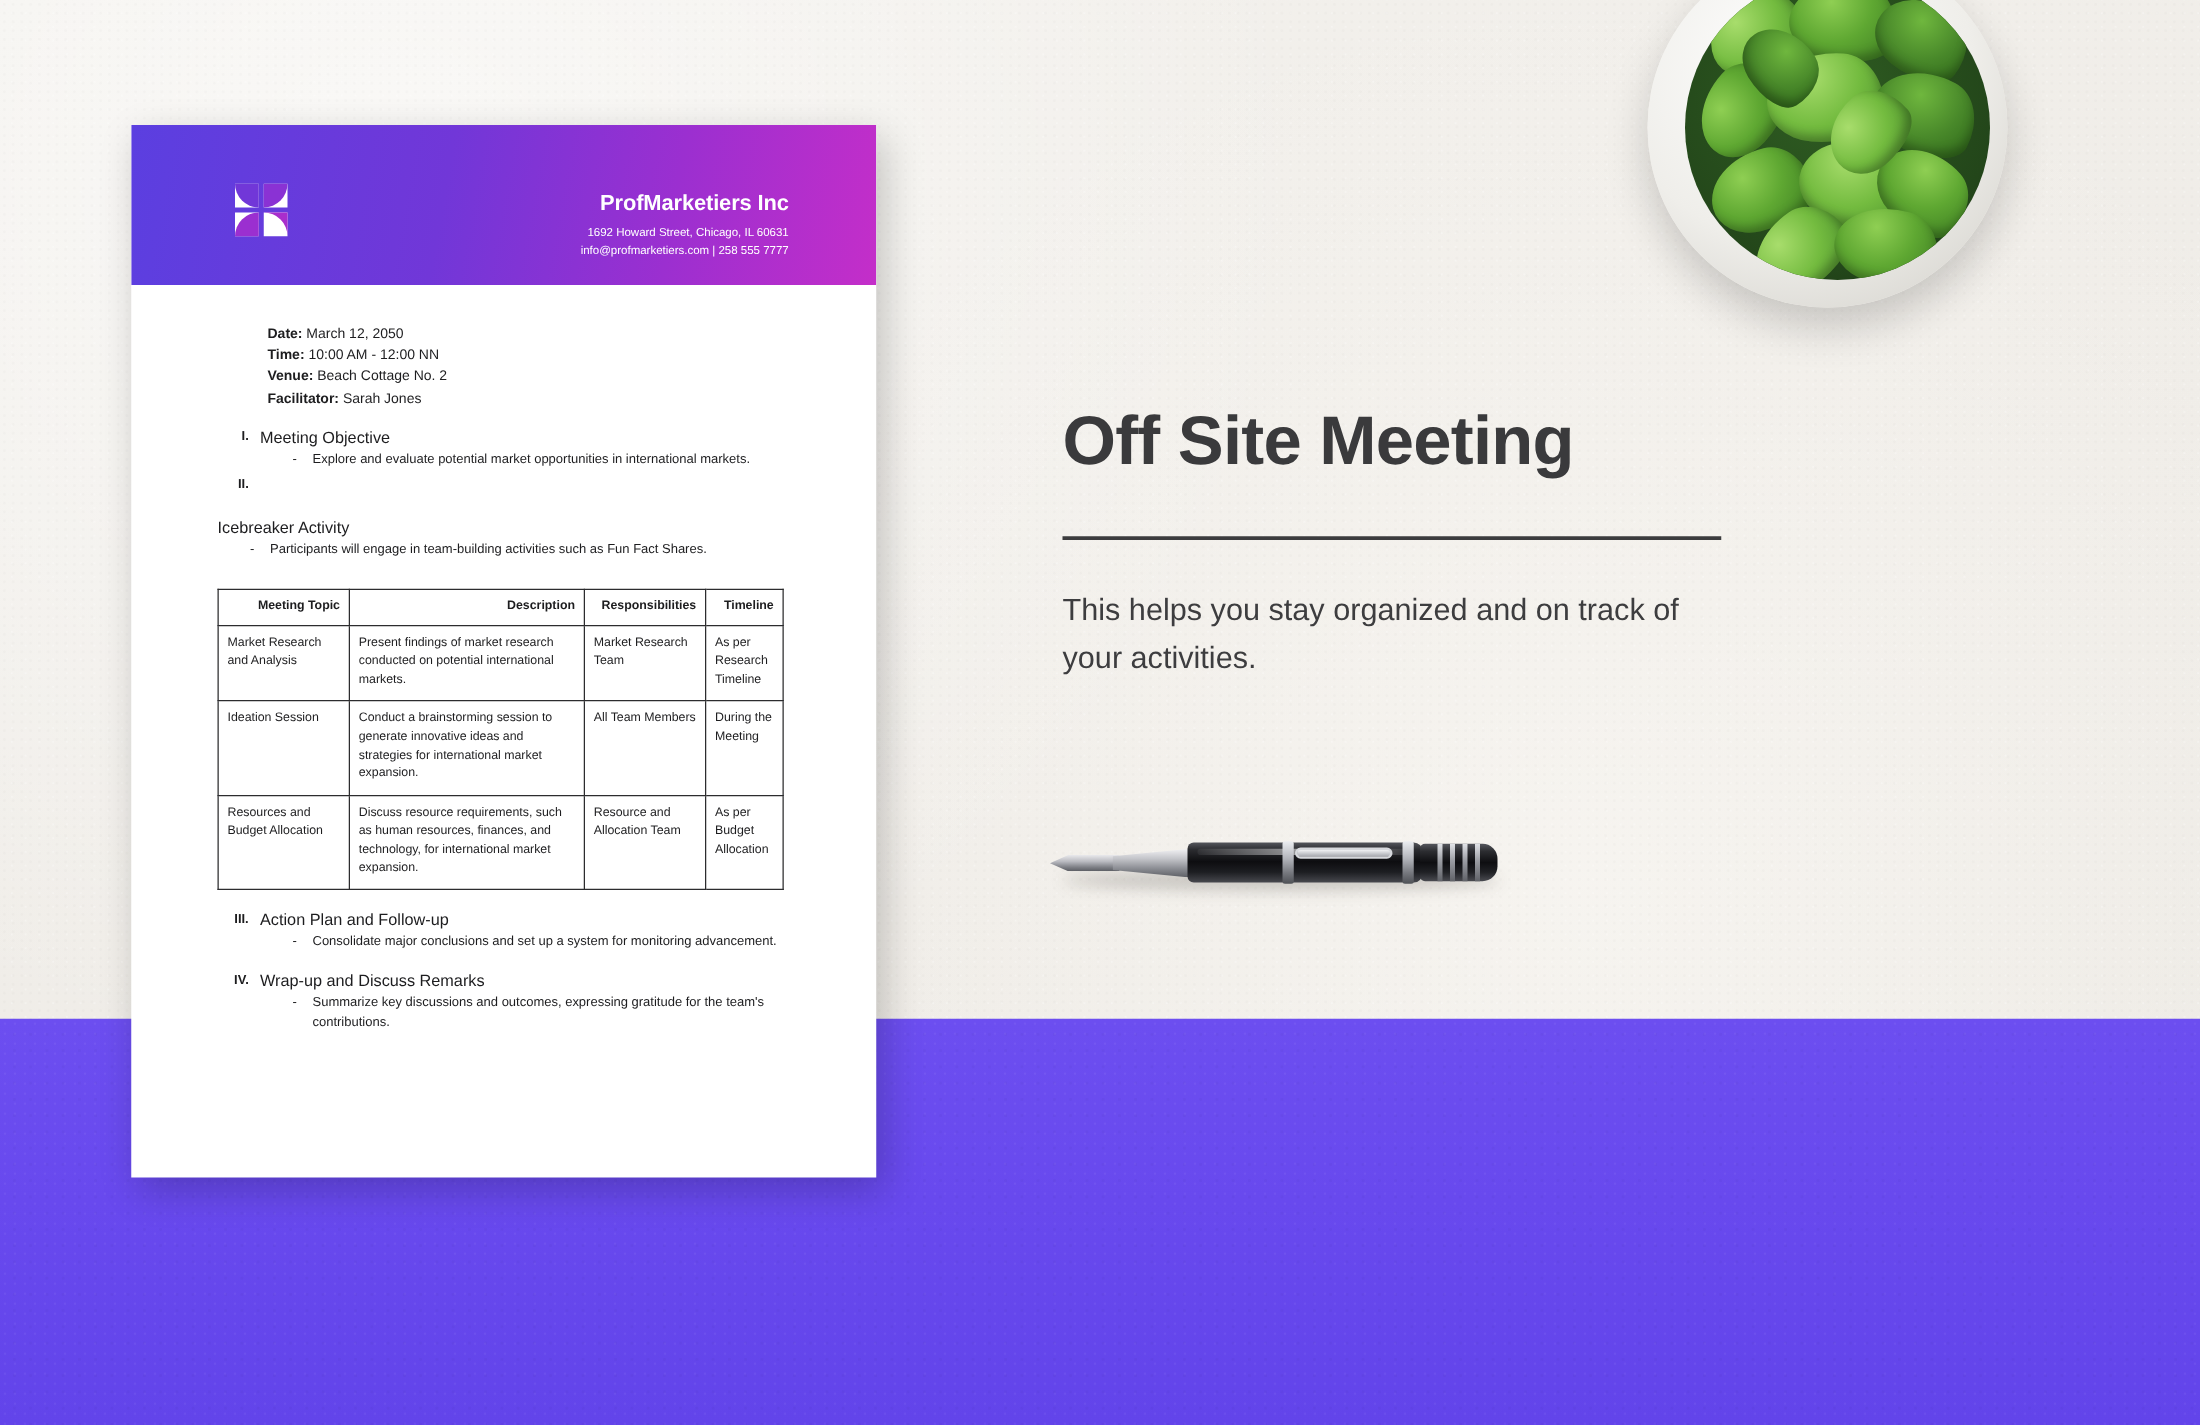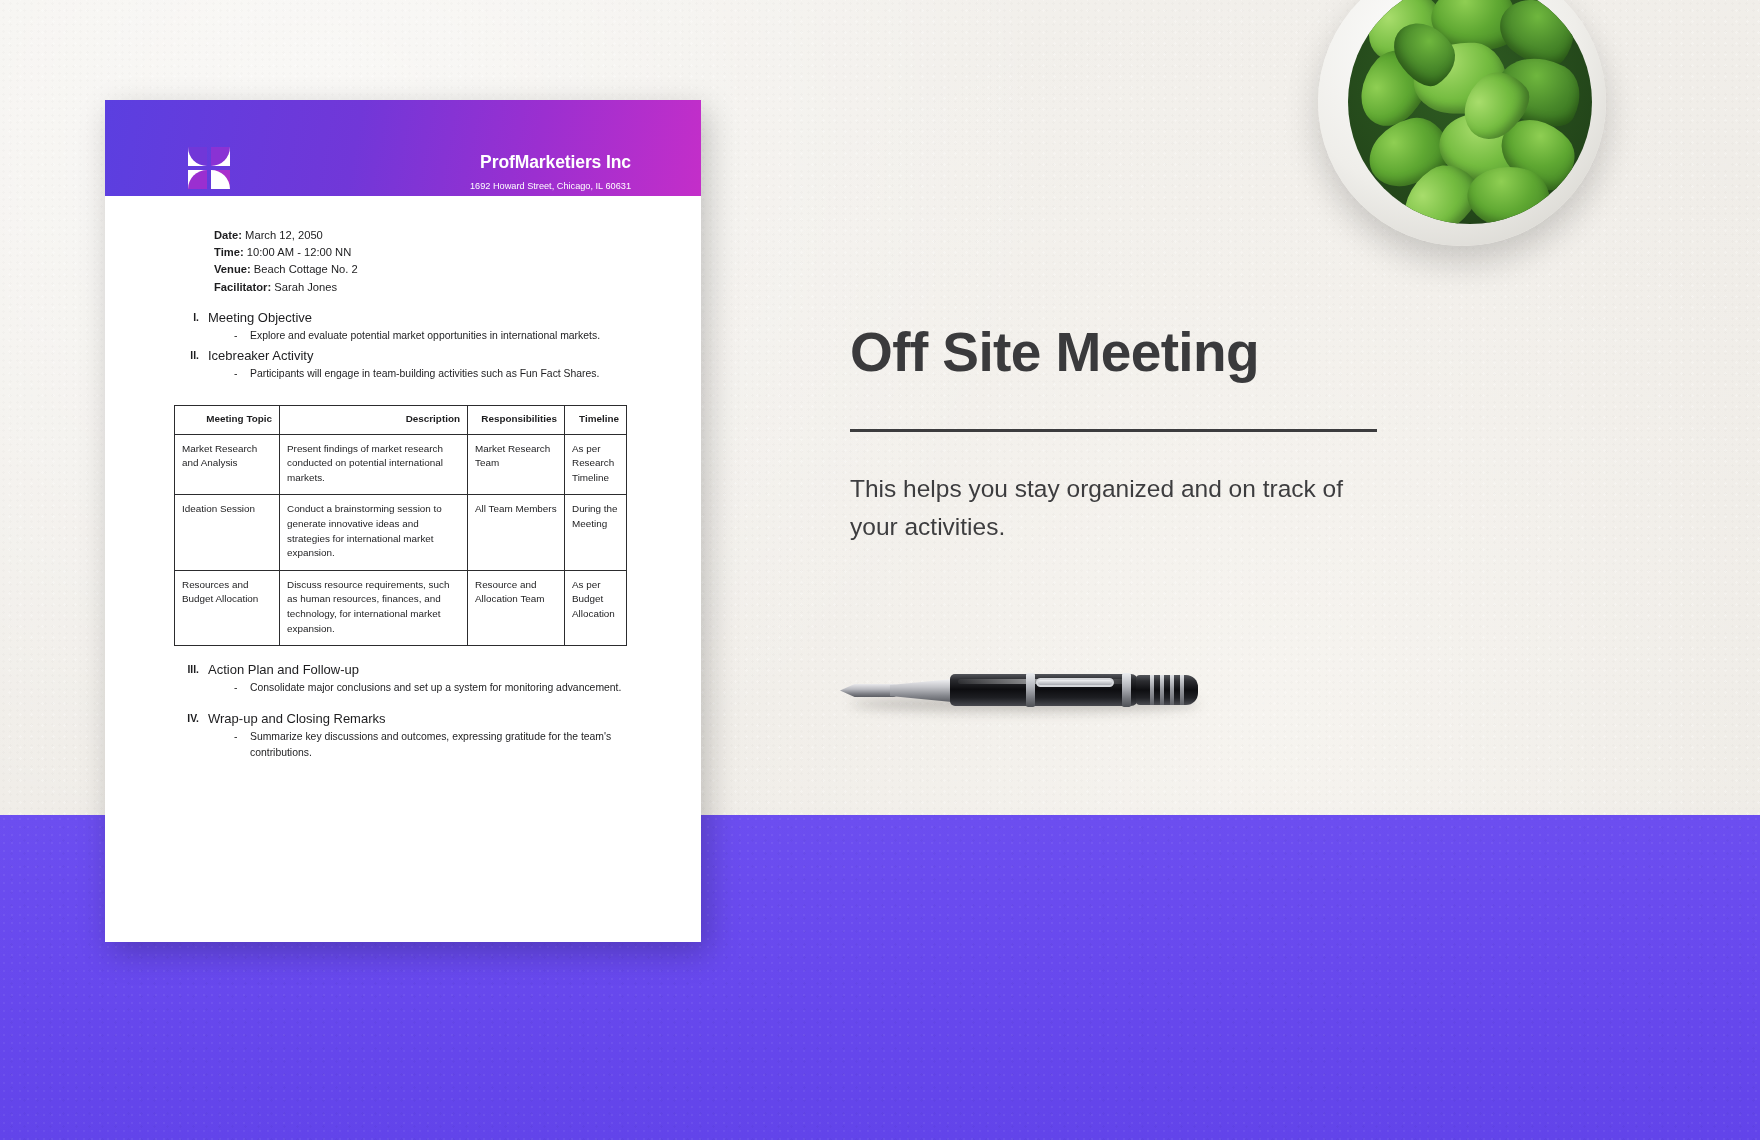--- a/index.html
+++ b/index.html
@@ -223,21 +223,21 @@
     top: 100px;
     width: 596px;
     height: 842px;
     background: #ffffff;
     box-shadow: 6px 10px 30px rgba(0,0,0,0.22);
     overflow: hidden;
   }
 
   #doc-header {
     position: relative;
-    height: 96px;
+    height: 128px;
     background: linear-gradient(100deg, #5b3fe0 0%, #7137d8 42%, #9b2fd0 72%, #c42ec9 100%);
     display: flex;
     align-items: center;
   }
 
   #logo {
     position: absolute;
     left: 81px;
     top: 45px;
     width: 46px;
@@ -276,21 +276,21 @@
     font-size: 11.2px;
     line-height: 17.2px;
     color: #1d1d1f;
   }
   .meta-line b { font-weight: 700; padding-left: 40px; }
 
   .agenda-item {
     display: flex;
     margin-top: 14px;
   }
-  .agenda-item.tight { margin-top: 4px; }
+  .agenda-item.tight { margin-top: 4px; flex-direction: column; }
   .roman {
     width: 34px;
     flex: 0 0 34px;
     font-size: 10.4px;
     font-weight: 700;
     text-align: right;
     padding-right: 9px;
     line-height: 16px;
   }
   .agenda-body { flex: 1; }
@@ -509,21 +509,21 @@
           <div class="agenda-bullet">
             <span class="dash">-</span>
             <span class="bullet-text">Consolidate major conclusions and set up a system for monitoring advancement.</span>
           </div>
         </div>
       </div>
 
       <div class="agenda-item">
         <div class="roman">IV.</div>
         <div class="agenda-body">
-          <div class="agenda-title">Wrap-up and Closing Remarks</div>
+          <div class="agenda-title">Wrap-up and Discuss Remarks</div>
           <div class="agenda-bullet">
             <span class="dash">-</span>
             <span class="bullet-text">Summarize key discussions and outcomes, expressing gratitude for the team's contributions.</span>
           </div>
         </div>
       </div>
     </div>
 
   </div>
 </div>

